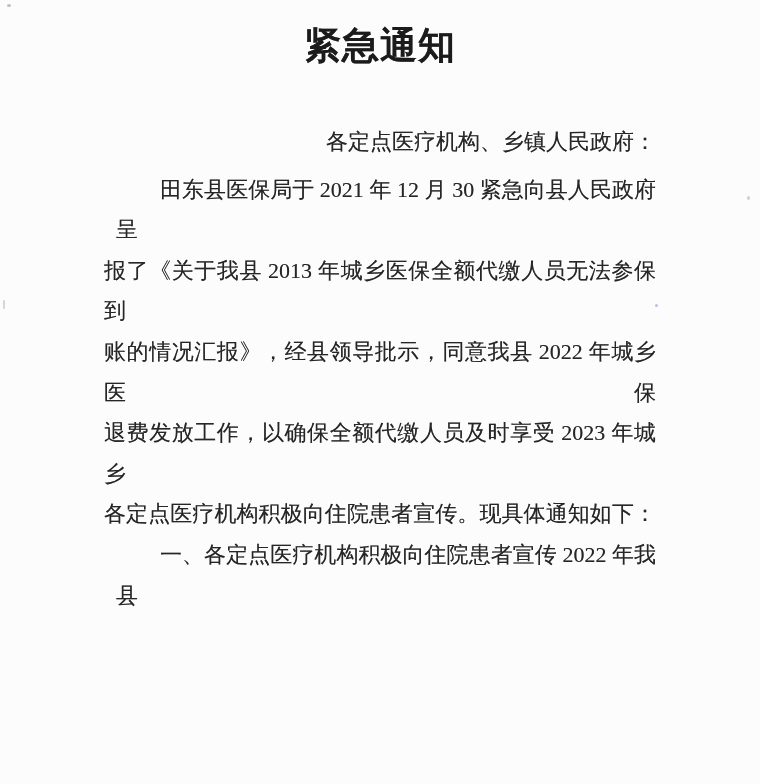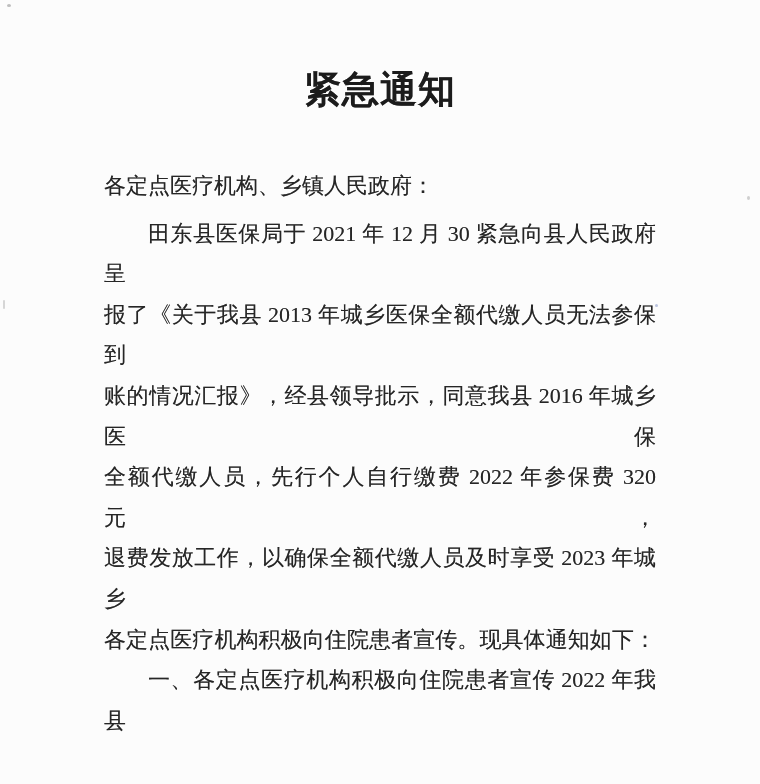--- a/index.html
+++ b/index.html
@@ -11,48 +11,50 @@
     position: relative;
     width: 760px;
     height: 784px;
     background: #fcfcfc;
     color: #262626;
     font-family: "Liberation Serif", "DejaVu Serif", serif;
     overflow: hidden;
   }
   .title {
     margin: 0;
-    padding-top: 66px;
+    padding-top: 22px;
     text-align: center;
     font-size: 37px;
     line-height: 48px;
     font-weight: 700;
     color: #1b1b1b;
     letter-spacing: 1px;
     text-shadow: 0 0 0.6px rgba(20,20,20,0.6);
   }
   .body-block {
     width: 552px;
     margin: 52px auto 0 auto;
     font-size: 22px;
     line-height: 40.6px;
     text-shadow: 0 0 0.4px rgba(40,40,40,0.5);
   }
   .line {
     white-space: normal;
+    text-align: right;
   }
   .salutation {
     margin-bottom: 7px;
   }
   .justify {
     text-align: justify;
     text-align-last: justify;
   }
   .indent {
     text-indent: 44px;
+    margin-left: 12px;
   }
   
   .speck {
     position: absolute;
     border-radius: 50%;
     pointer-events: none;
   }
   .speck-1 { left: 7px;   top: 4px;   width: 4px; height: 3px; background: #8a8a8a; opacity: .55; }
   .speck-2 { left: 655px; top: 304px; width: 3px; height: 3px; background: #8d9cc9; opacity: .6; }
   .speck-3 { left: 747px; top: 196px; width: 3px; height: 4px; background: #9a9a9a; opacity: .45; }
@@ -66,23 +68,22 @@
   <h1 class="title">紧急通知</h1>
 
   <div class="body-block">
 
     <div class="line salutation">各定点医疗机构、乡镇人民政府：</div>
 
     <div class="line justify indent">田东县医保局于 2021 年 12 月 30 紧急向县人民政府呈</div>
 
     <div class="line justify">报了《关于我县 2013 年城乡医保全额代缴人员无法参保到</div>
 
-    <div class="line justify">账的情况汇报》，经县领导批示，同意我县 2016 年城乡医保</div>
+    <div class="line justify">账的情况汇报》，经县领导批示，同意我县 2022 年城乡医保</div>
 
-    <div class="line justify">全额代缴人员，先行个人自行缴费 2022 年参保费 320 元，</div>
 
 
     <div class="line justify">退费发放工作，以确保全额代缴人员及时享受 2023 年城乡</div>
 
     <div class="line justify">各定点医疗机构积极向住院患者宣传。现具体通知如下：</div>
 
     <div class="line justify indent">一、各定点医疗机构积极向住院患者宣传 2022 年我县</div>
 
   </div>
 

